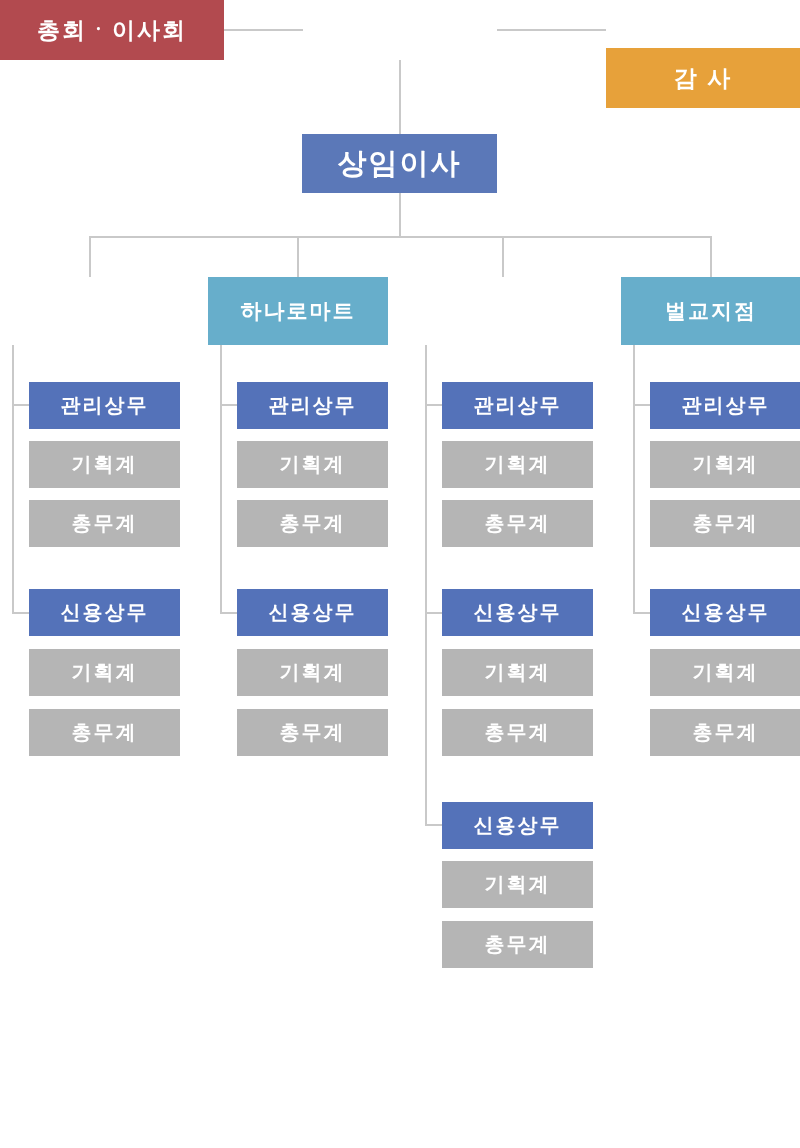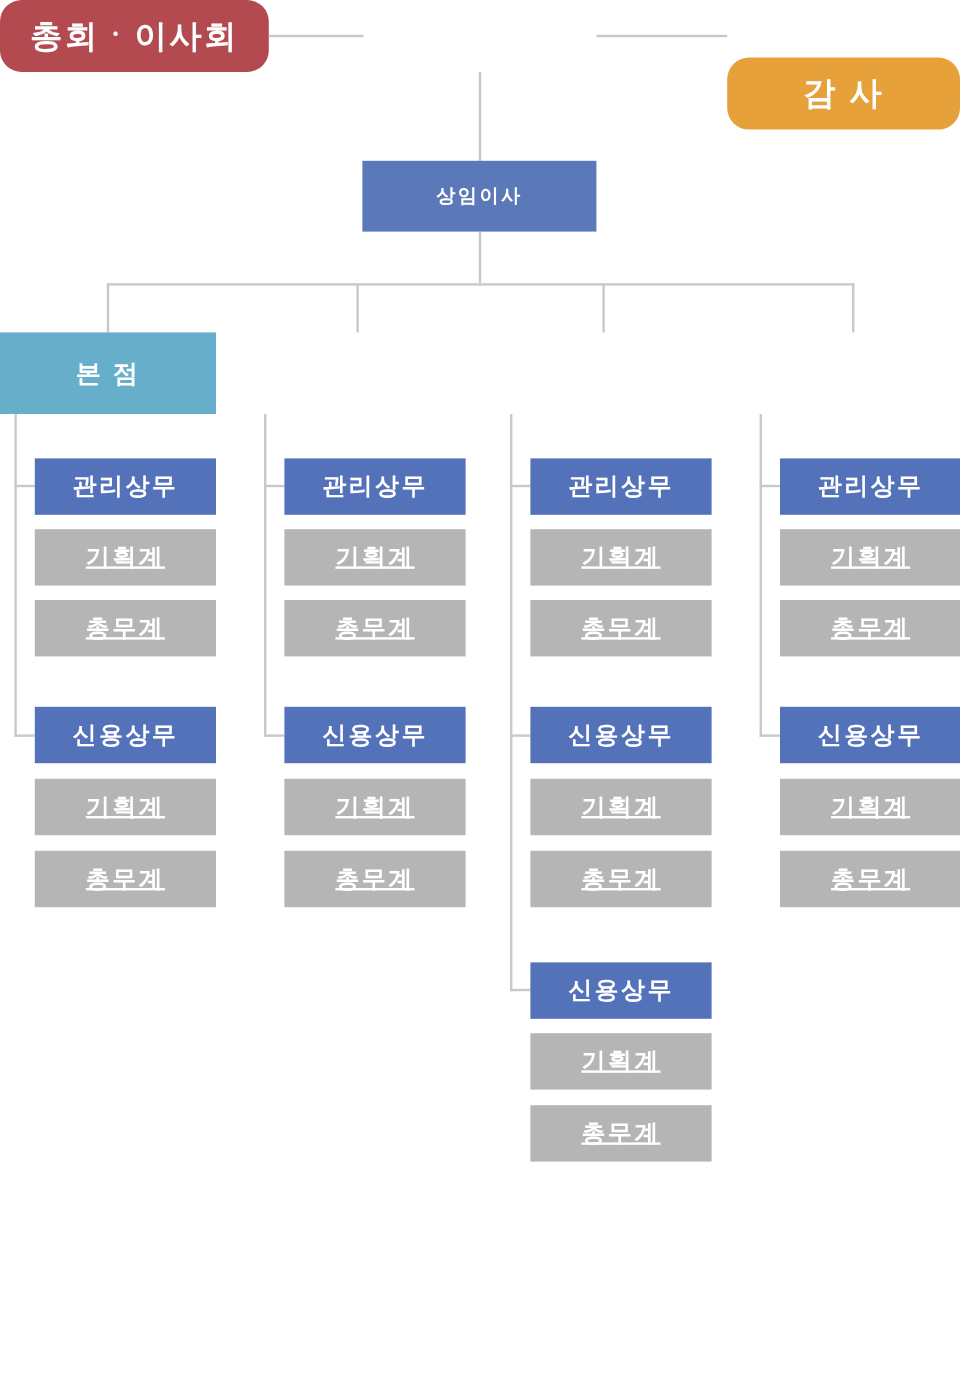--- a/index.html
+++ b/index.html
@@ -6,33 +6,33 @@
   .canvas{
     position:relative;width:800px;height:1148px;background:#ffffff;overflow:hidden;
     font-family:"Liberation Sans","DejaVu Sans",sans-serif;
   }
   .box{
     position:absolute;display:flex;align-items:center;justify-content:center;
     color:#ffffff;font-weight:bold;letter-spacing:2px;box-sizing:border-box;
     white-space:nowrap;
   }
   
-  .lv1{top:0;height:60px;font-size:27px;border-radius:18px;}
+  .lv1{top:0;height:60px;font-size:23px;}
   .box-assembly{left:0;width:224px;background:var(--c-assembly);}
   .box-chairman{left:303px;width:194px;background:var(--c-chairman);}
   .box-auditor{left:606px;width:194px;background:var(--c-auditor);margin-top:48px;}
   
-  .lv2box{left:302px;top:134px;width:195px;height:59px;font-size:16px;background:var(--c-executive);}
+  .lv2box{left:302px;top:134px;width:195px;height:59px;font-size:29px;background:var(--c-executive);}
   
   .branch{position:absolute;top:0;width:180px;height:1148px;}
   .b0{left:0;} .b1{left:208px;} .b2{left:413px;} .b3{left:621px;}
   .branch-head{top:277px;left:0;width:180px;height:68px;font-size:21px;background:var(--c-branch);}
   .sub{left:29px;width:151px;height:47px;font-size:20px;}
   .exec{background:var(--c-director);}
-  .staff{background:var(--c-section);text-decoration:underline;}
+  .staff{background:var(--c-section);}
   .rA0{top:382px;} .rA1{top:441px;} .rA2{top:500px;}
   .rB0{top:589px;} .rB1{top:649px;} .rB2{top:709px;}
   .rC0{top:802px;} .rC1{top:861px;} .rC2{top:921px;}
   
   .hline,.vline{position:absolute;background:var(--c-line);}
   .top-h1{left:224px;top:29px;width:79px;height:2px;}
   .top-h2{left:497px;top:29px;width:109px;height:2px;}
   .chair-v{left:399px;top:60px;width:2px;height:74px;}
   .exec-v{left:399px;top:193px;width:2px;height:43px;}
   .main-h{left:90px;top:236px;width:622px;height:2px;}
@@ -59,33 +59,33 @@
   <div class="box lv2box">상임이사</div>
   <div class="vline exec-v"></div>
 
   <div class="hline main-h"></div>
   <div class="vline drop drop0"></div>
   <div class="vline drop drop1"></div>
   <div class="vline drop drop2"></div>
   <div class="vline drop drop3"></div>
 
   <div class="branch b0">
-    <div class="box branch-head">본 점</div>
     <div class="vline spine spine-short"></div>
     <div class="hline stub stubA"></div>
     <div class="hline stub stubB"></div>
     <div class="box sub exec rA0">관리상무</div>
     <div class="box sub staff rA1">기획계</div>
     <div class="box sub staff rA2">총무계</div>
     <div class="box sub exec rB0">신용상무</div>
     <div class="box sub staff rB1">기획계</div>
     <div class="box sub staff rB2">총무계</div>
   </div>
 
   <div class="branch b1">
+    <div class="box branch-head">하나로마트</div>
     <div class="vline spine spine-short"></div>
     <div class="hline stub stubA"></div>
     <div class="hline stub stubB"></div>
     <div class="box sub exec rA0">관리상무</div>
     <div class="box sub staff rA1">기획계</div>
     <div class="box sub staff rA2">총무계</div>
     <div class="box sub exec rB0">신용상무</div>
     <div class="box sub staff rB1">기획계</div>
     <div class="box sub staff rB2">총무계</div>
   </div>
@@ -100,20 +100,21 @@
     <div class="box sub staff rA2">총무계</div>
     <div class="box sub exec rB0">신용상무</div>
     <div class="box sub staff rB1">기획계</div>
     <div class="box sub staff rB2">총무계</div>
     <div class="box sub exec rC0">신용상무</div>
     <div class="box sub staff rC1">기획계</div>
     <div class="box sub staff rC2">총무계</div>
   </div>
 
   <div class="branch b3">
+    <div class="box branch-head">벌교지점</div>
     <div class="vline spine spine-short"></div>
     <div class="hline stub stubA"></div>
     <div class="hline stub stubB"></div>
     <div class="box sub exec rA0">관리상무</div>
     <div class="box sub staff rA1">기획계</div>
     <div class="box sub staff rA2">총무계</div>
     <div class="box sub exec rB0">신용상무</div>
     <div class="box sub staff rB1">기획계</div>
     <div class="box sub staff rB2">총무계</div>
   </div>

